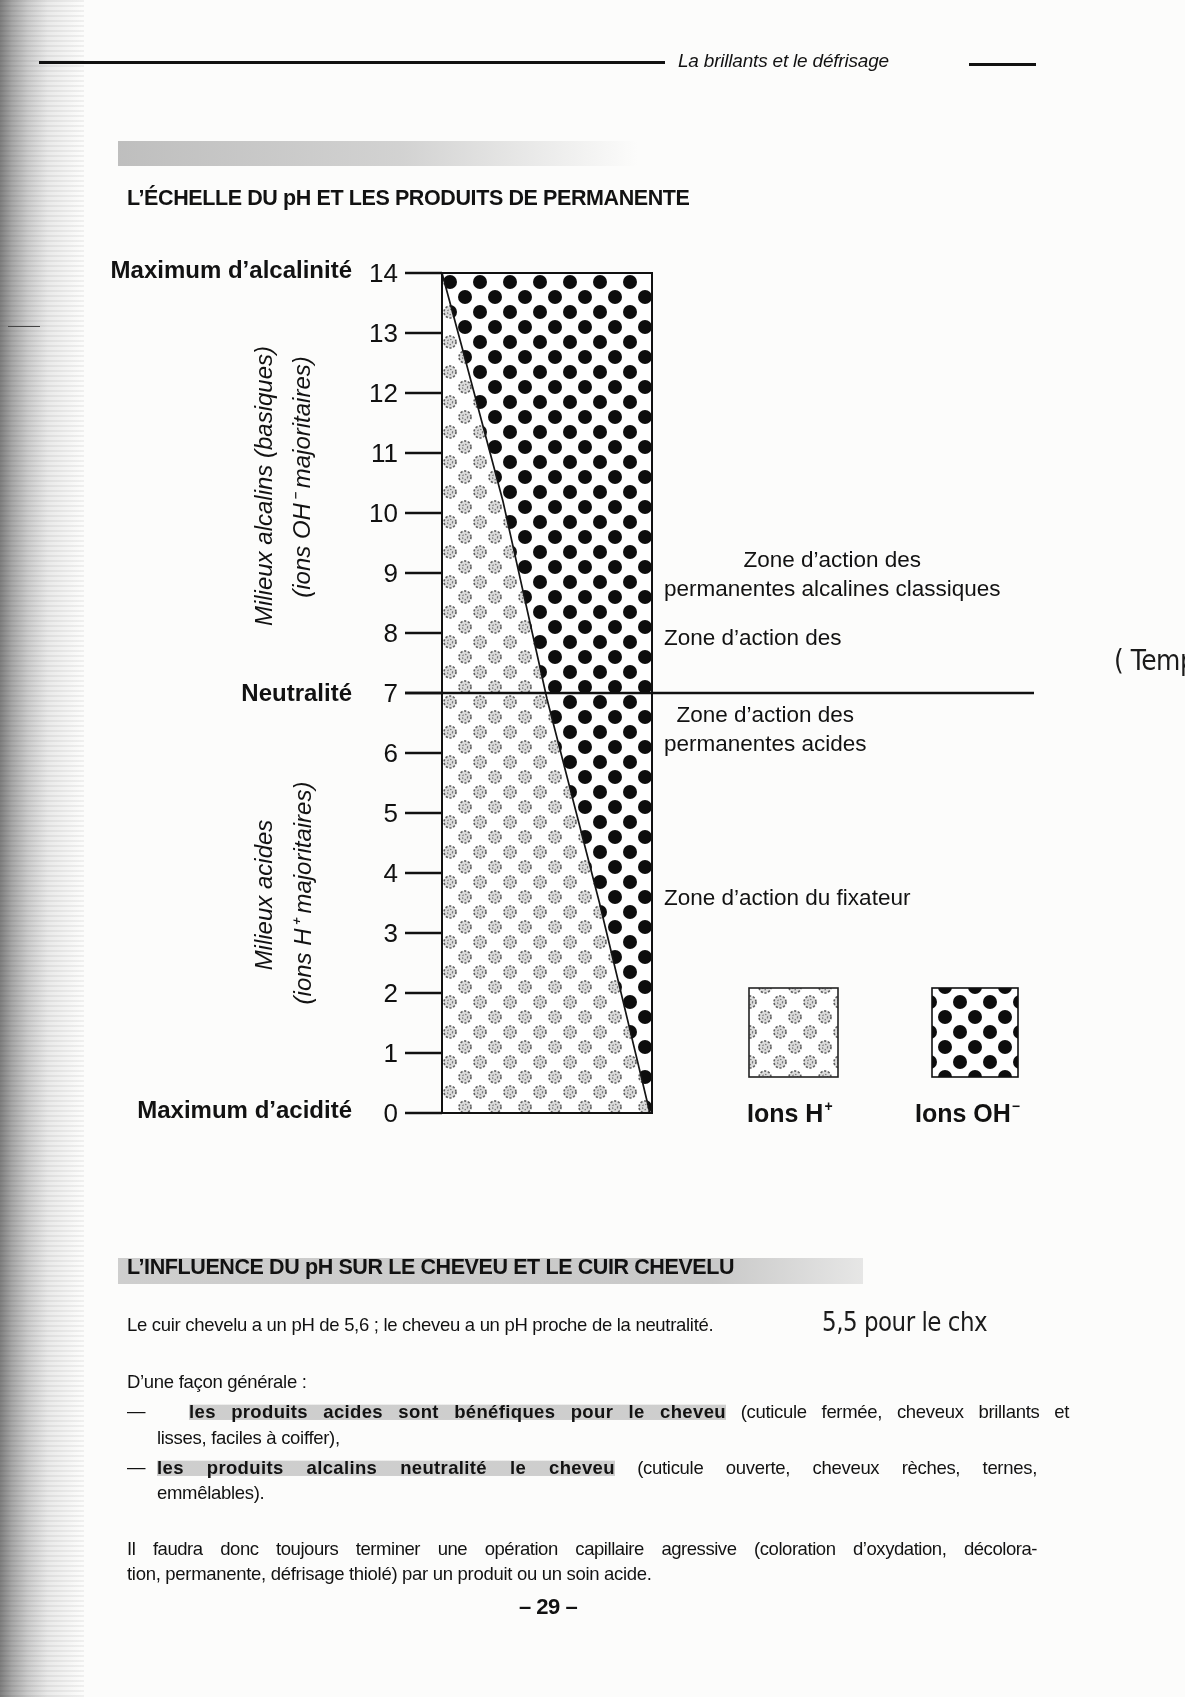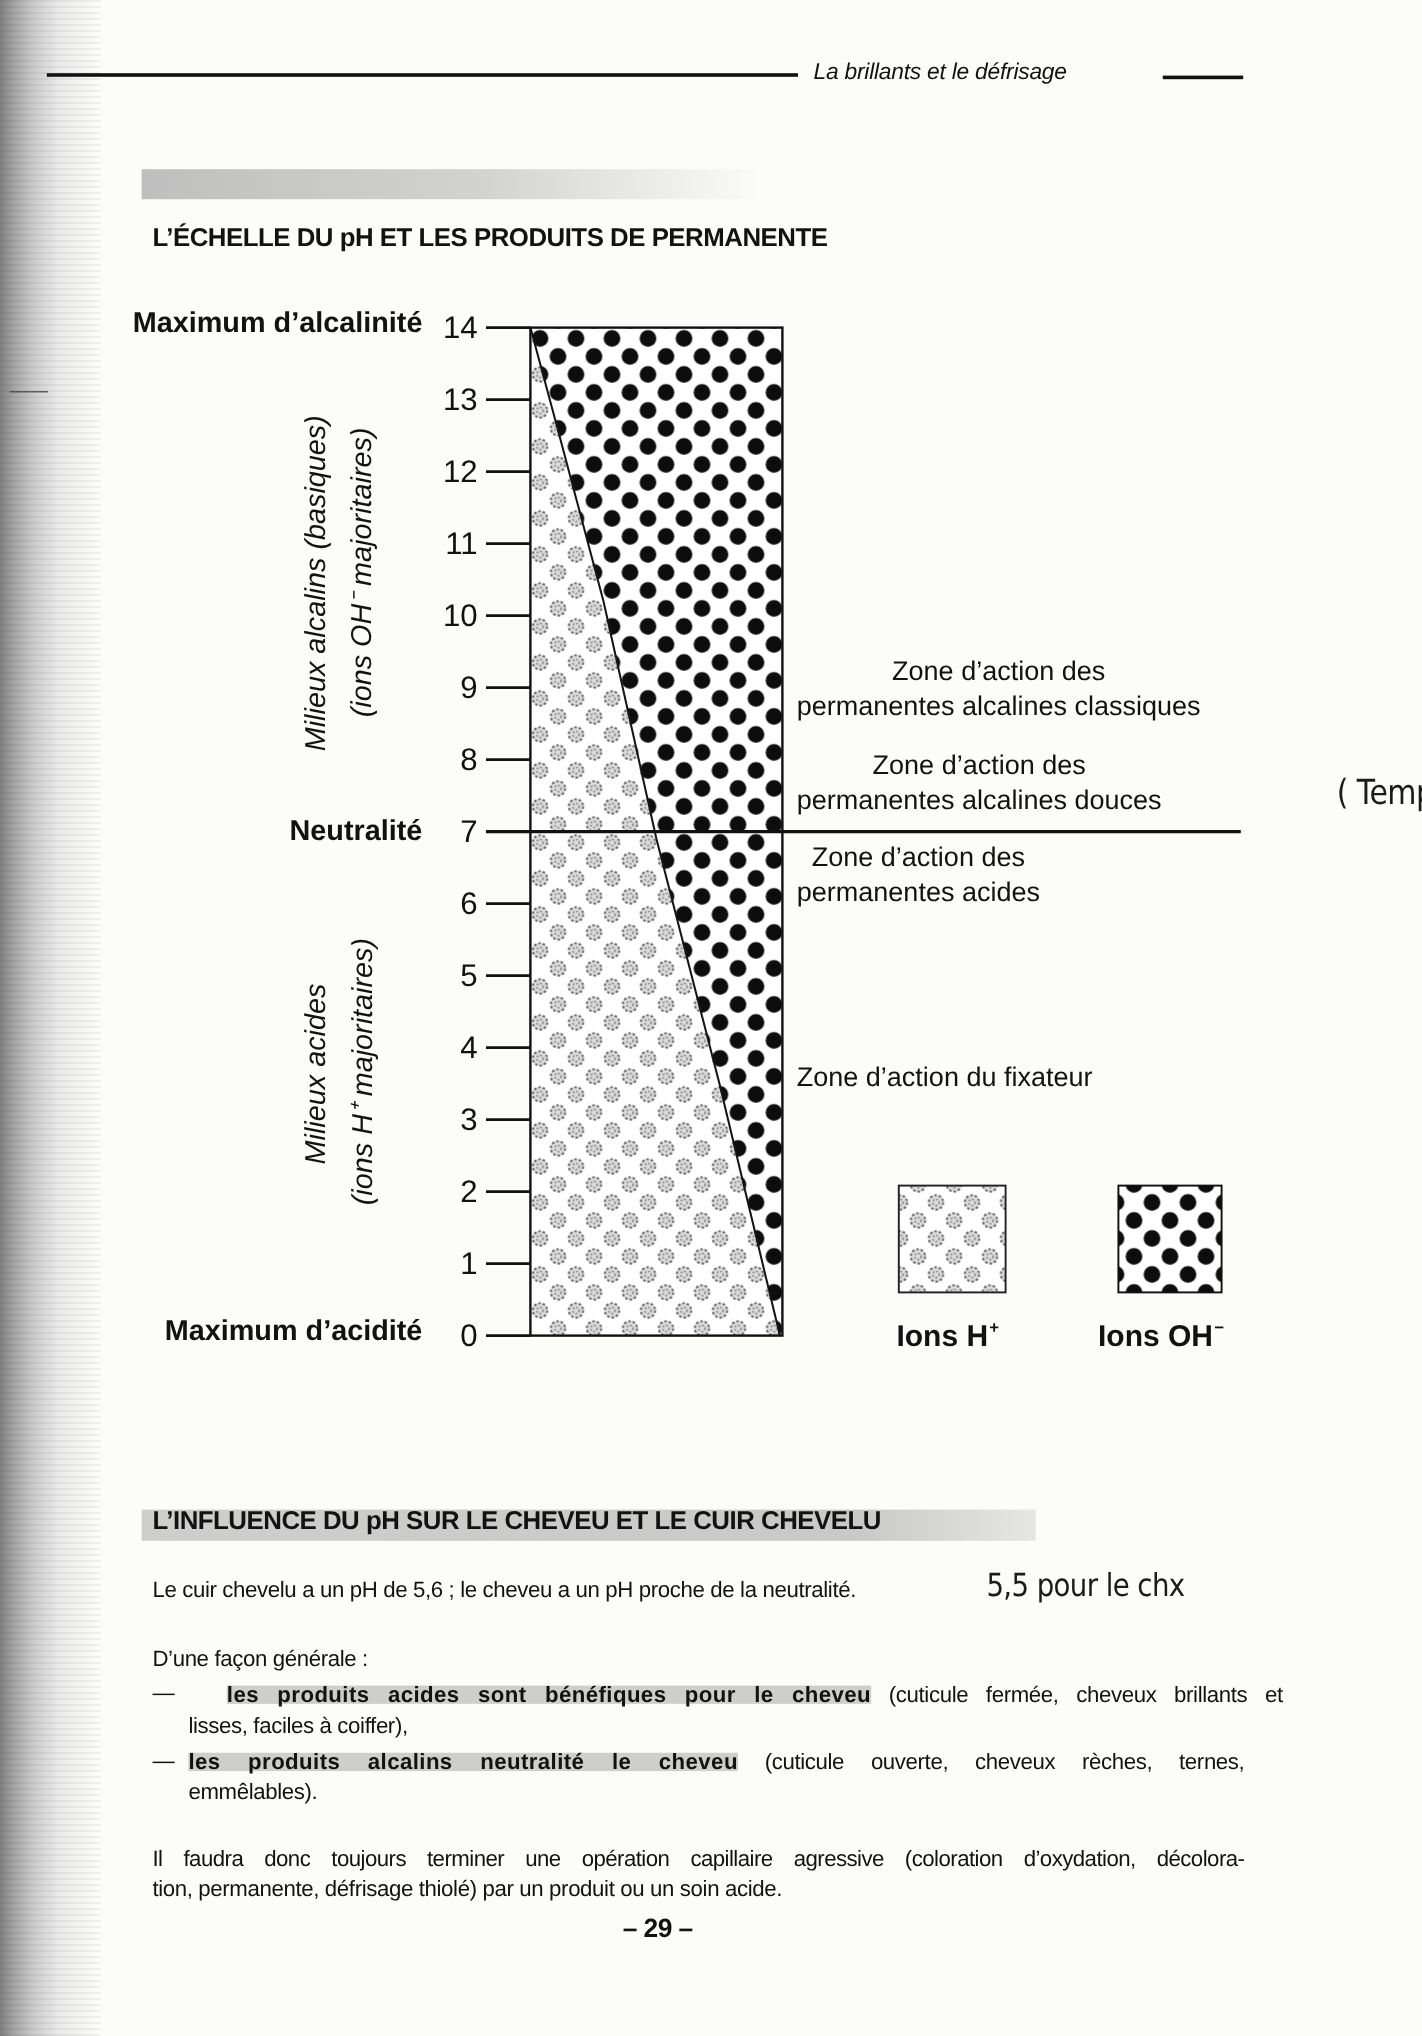--- a/index.html
+++ b/index.html
@@ -160,21 +160,20 @@
 <div class="rot rot-alc-2">(ions OH⁻ majoritaires)</div>
 <div class="rot rot-acid-1">Milieux acides</div>
 <div class="rot rot-acid-2">(ions H⁺ majoritaires)</div>
 
 <div class="zone zone-1">
   <div>Zone d’action des</div>
   <div>permanentes alcalines classiques</div>
 </div>
 <div class="zone zone-2">
   <div>Zone d’action des</div>
-  <div>permanentes alcalines douces</div>
 </div>
 <div class="zone zone-3">
   <div>Zone d’action des</div>
   <div>permanentes acides</div>
 </div>
 <div class="zone zone-4">
   <div>Zone d’action du fixateur</div>
 </div>
 
 <div class="abs handwritten hw-1">( Temponé )</div>

